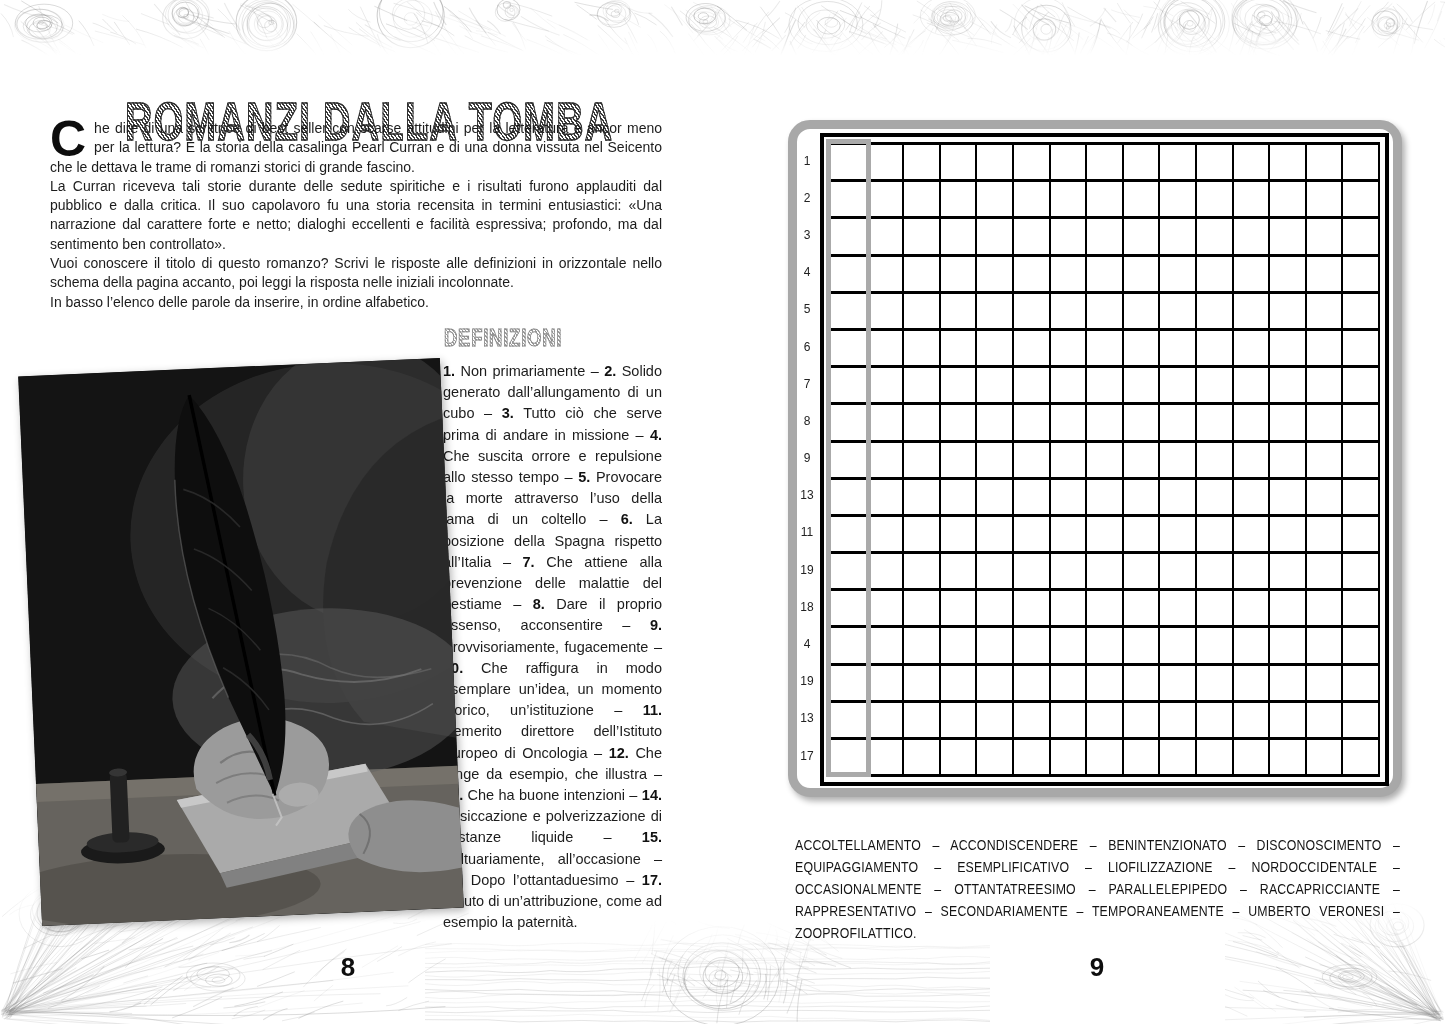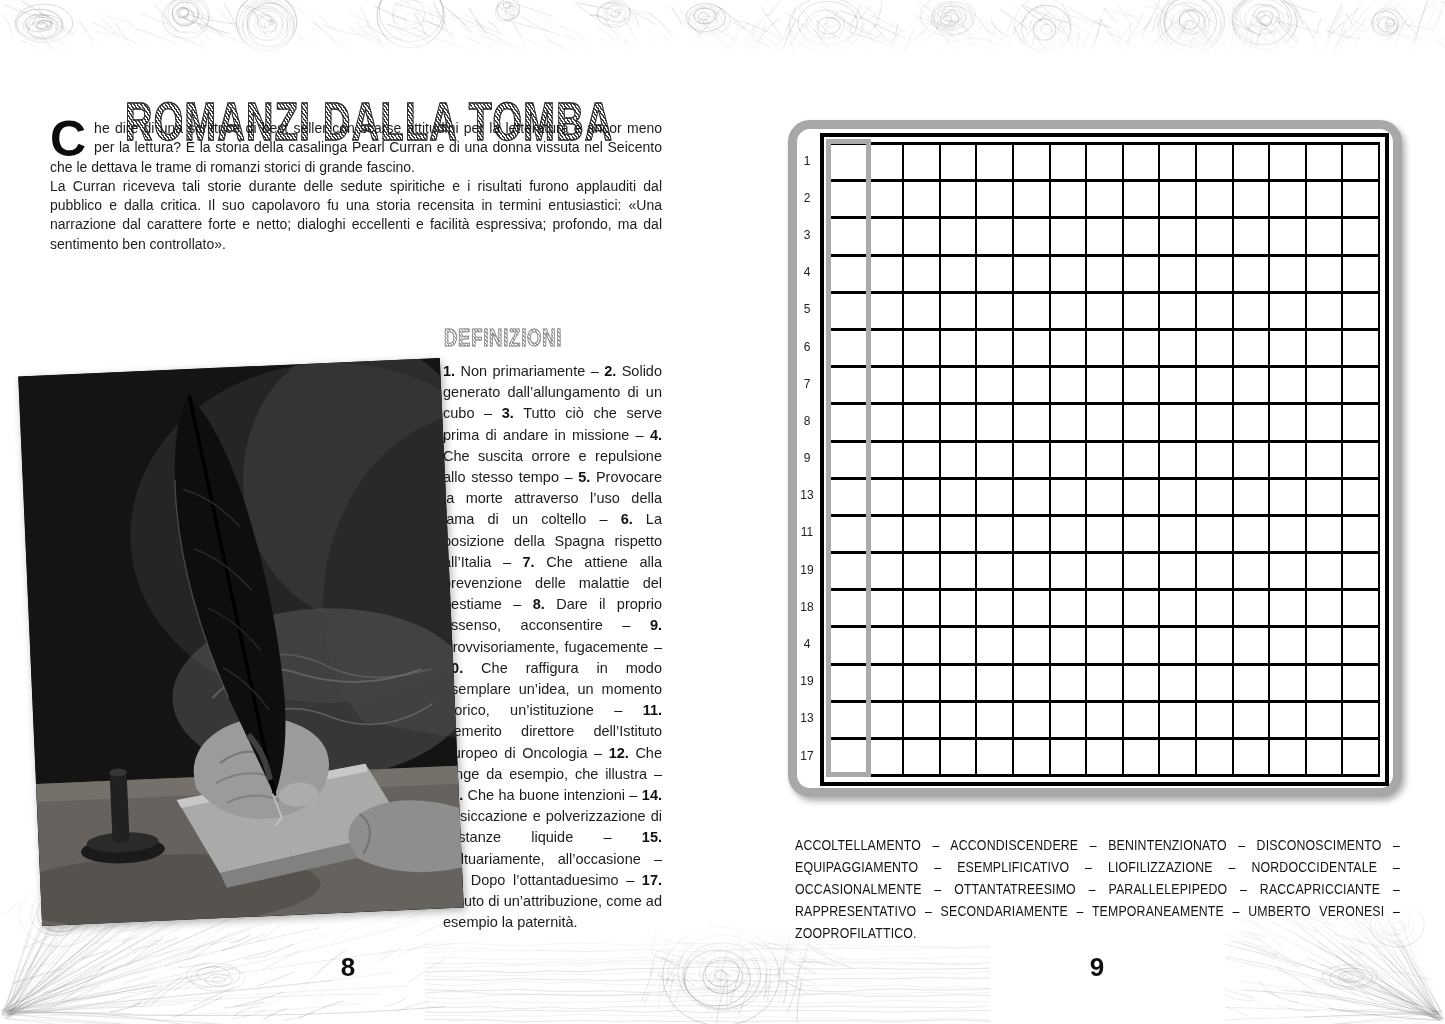--- a/index.html
+++ b/index.html
@@ -948,20 +948,22 @@
     <path d="M 76.97022994980216 81.62987477960996 Q 91.65760880092904 73.4875682496647 111.86178972458093 68.53794387047081" fill="none" stroke="#828282" stroke-width="0.61625338033773" stroke-opacity="0.21037625861354173"></path>
     <path d="M 28.028372209519148 107.39618110354058 Q 48.735612440377224 101.21538579157863 65.52237632402728 88.36566647950247" fill="none" stroke="#828282" stroke-width="0.9280743018258363" stroke-opacity="0.2981122546363622"></path>
     <path d="M 83.77226209267974 59.09237084793858 Q 93.24496465479967 52.971939185616876 103.81036239352103 45.51325241961766" fill="none" stroke="#828282" stroke-width="0.6891730117145926" stroke-opacity="0.2301432874519378"></path>
   </svg>
 
 <h1 class="abs title">ROMANZI DALLA TOMBA</h1>
 
 <div class="abs intro">
     <p><span class="dropcap">C</span>he dire di una scrittrice di best seller con scarse attitudini per la letteratura e ancor meno per la lettura? È la storia della casalinga Pearl Curran e di una donna vissuta nel Seicento che le dettava le trame di romanzi storici di grande fascino.</p>
     <p>La Curran riceveva tali storie durante delle sedute spiritiche e i risultati furono applauditi dal pubblico e dalla critica. Il suo capolavoro fu una storia recensita in termini entusiastici: «Una narrazione dal carattere forte e netto; dialoghi eccellenti e facilità espressiva; profondo, ma dal sentimento ben controllato».</p>
+    <p>Vuoi conoscere il titolo di questo romanzo? Scrivi le risposte alle definizioni in orizzontale nello schema della pagina accanto, poi leggi la risposta nelle iniziali incolonnate.</p>
+    <p>In basso l’elenco delle parole da inserire, in ordine alfabetico.</p>
   </div>
 
 <div class="abs photo">
   <svg width="422" height="550" viewBox="0 0 422 550">
     <rect x="0" y="0" width="422" height="550" fill="#161616"></rect>
     <ellipse cx="305" cy="170" rx="200" ry="170" fill="#3b3b3b" opacity="0.55"></ellipse>
     <ellipse cx="340" cy="120" rx="120" ry="140" fill="#4a4a4a" opacity="0.5"></ellipse>
     <path d="M 422 60 Q 330 90 300 200 Q 280 300 330 360 L 422 380 Z" fill="#2c2c2c" opacity="0.9"></path>
     <rect x="0" y="408" width="422" height="142" fill="#6f6c66"></rect>
     <rect x="0" y="408" width="422" height="18" fill="#8a857c" opacity="0.6"></rect>

